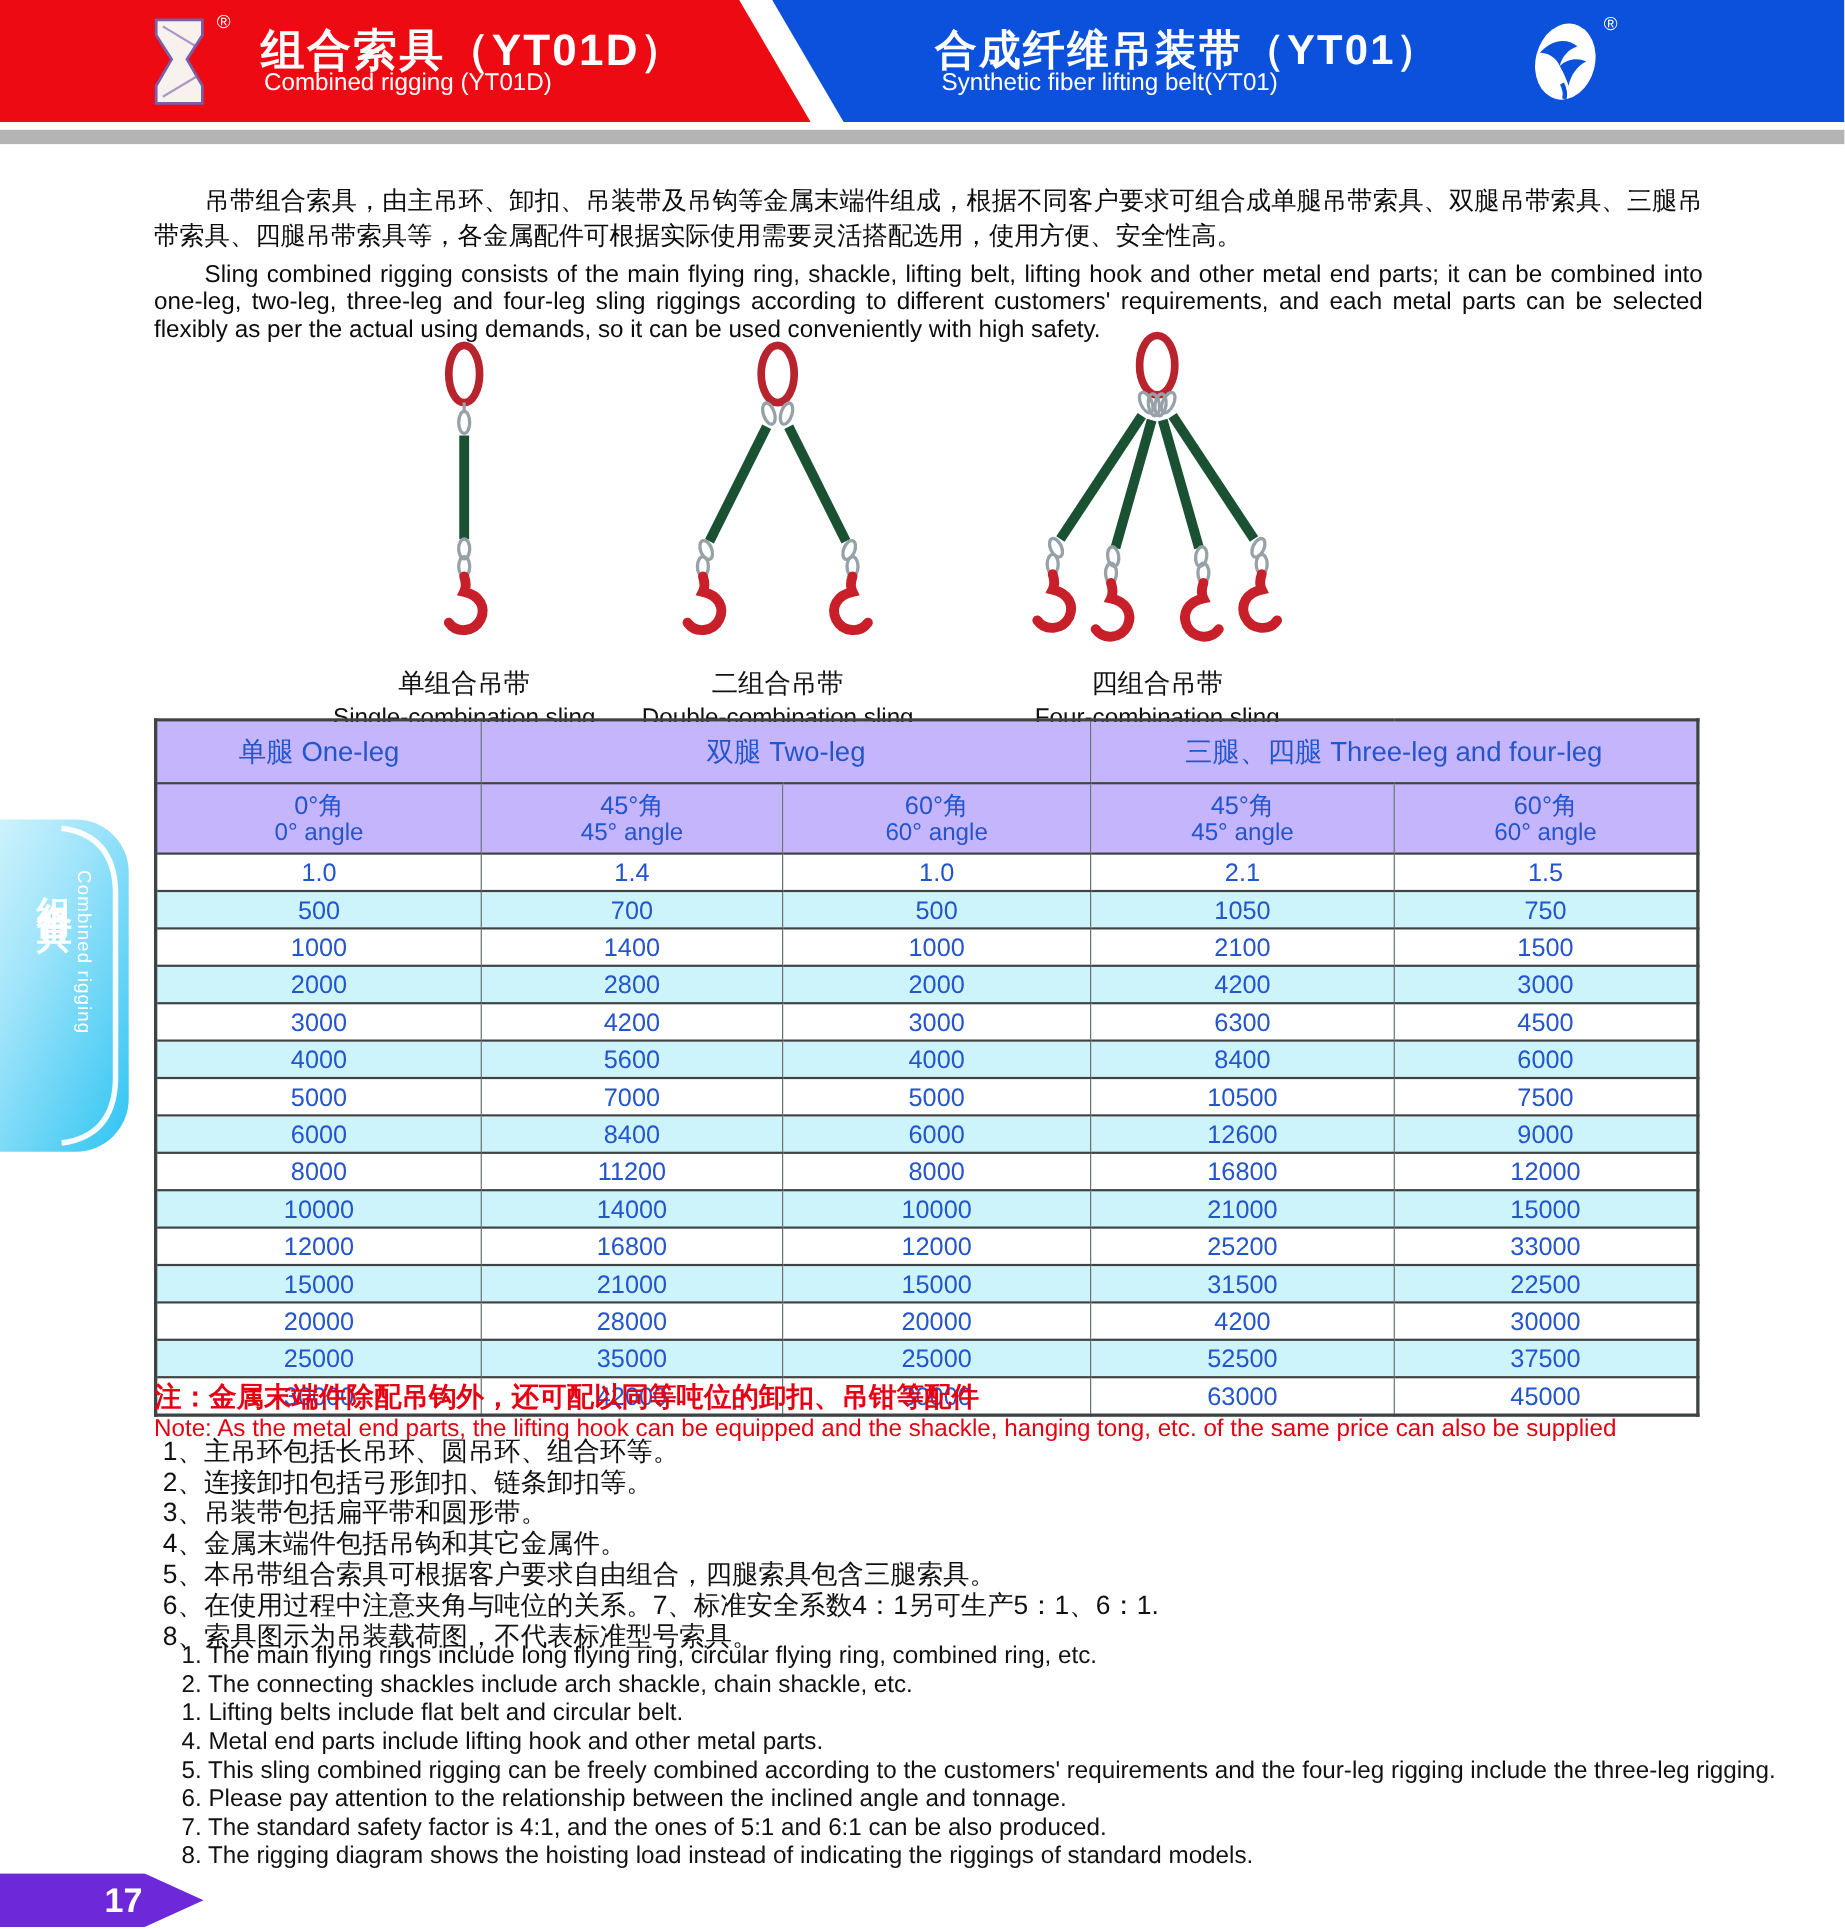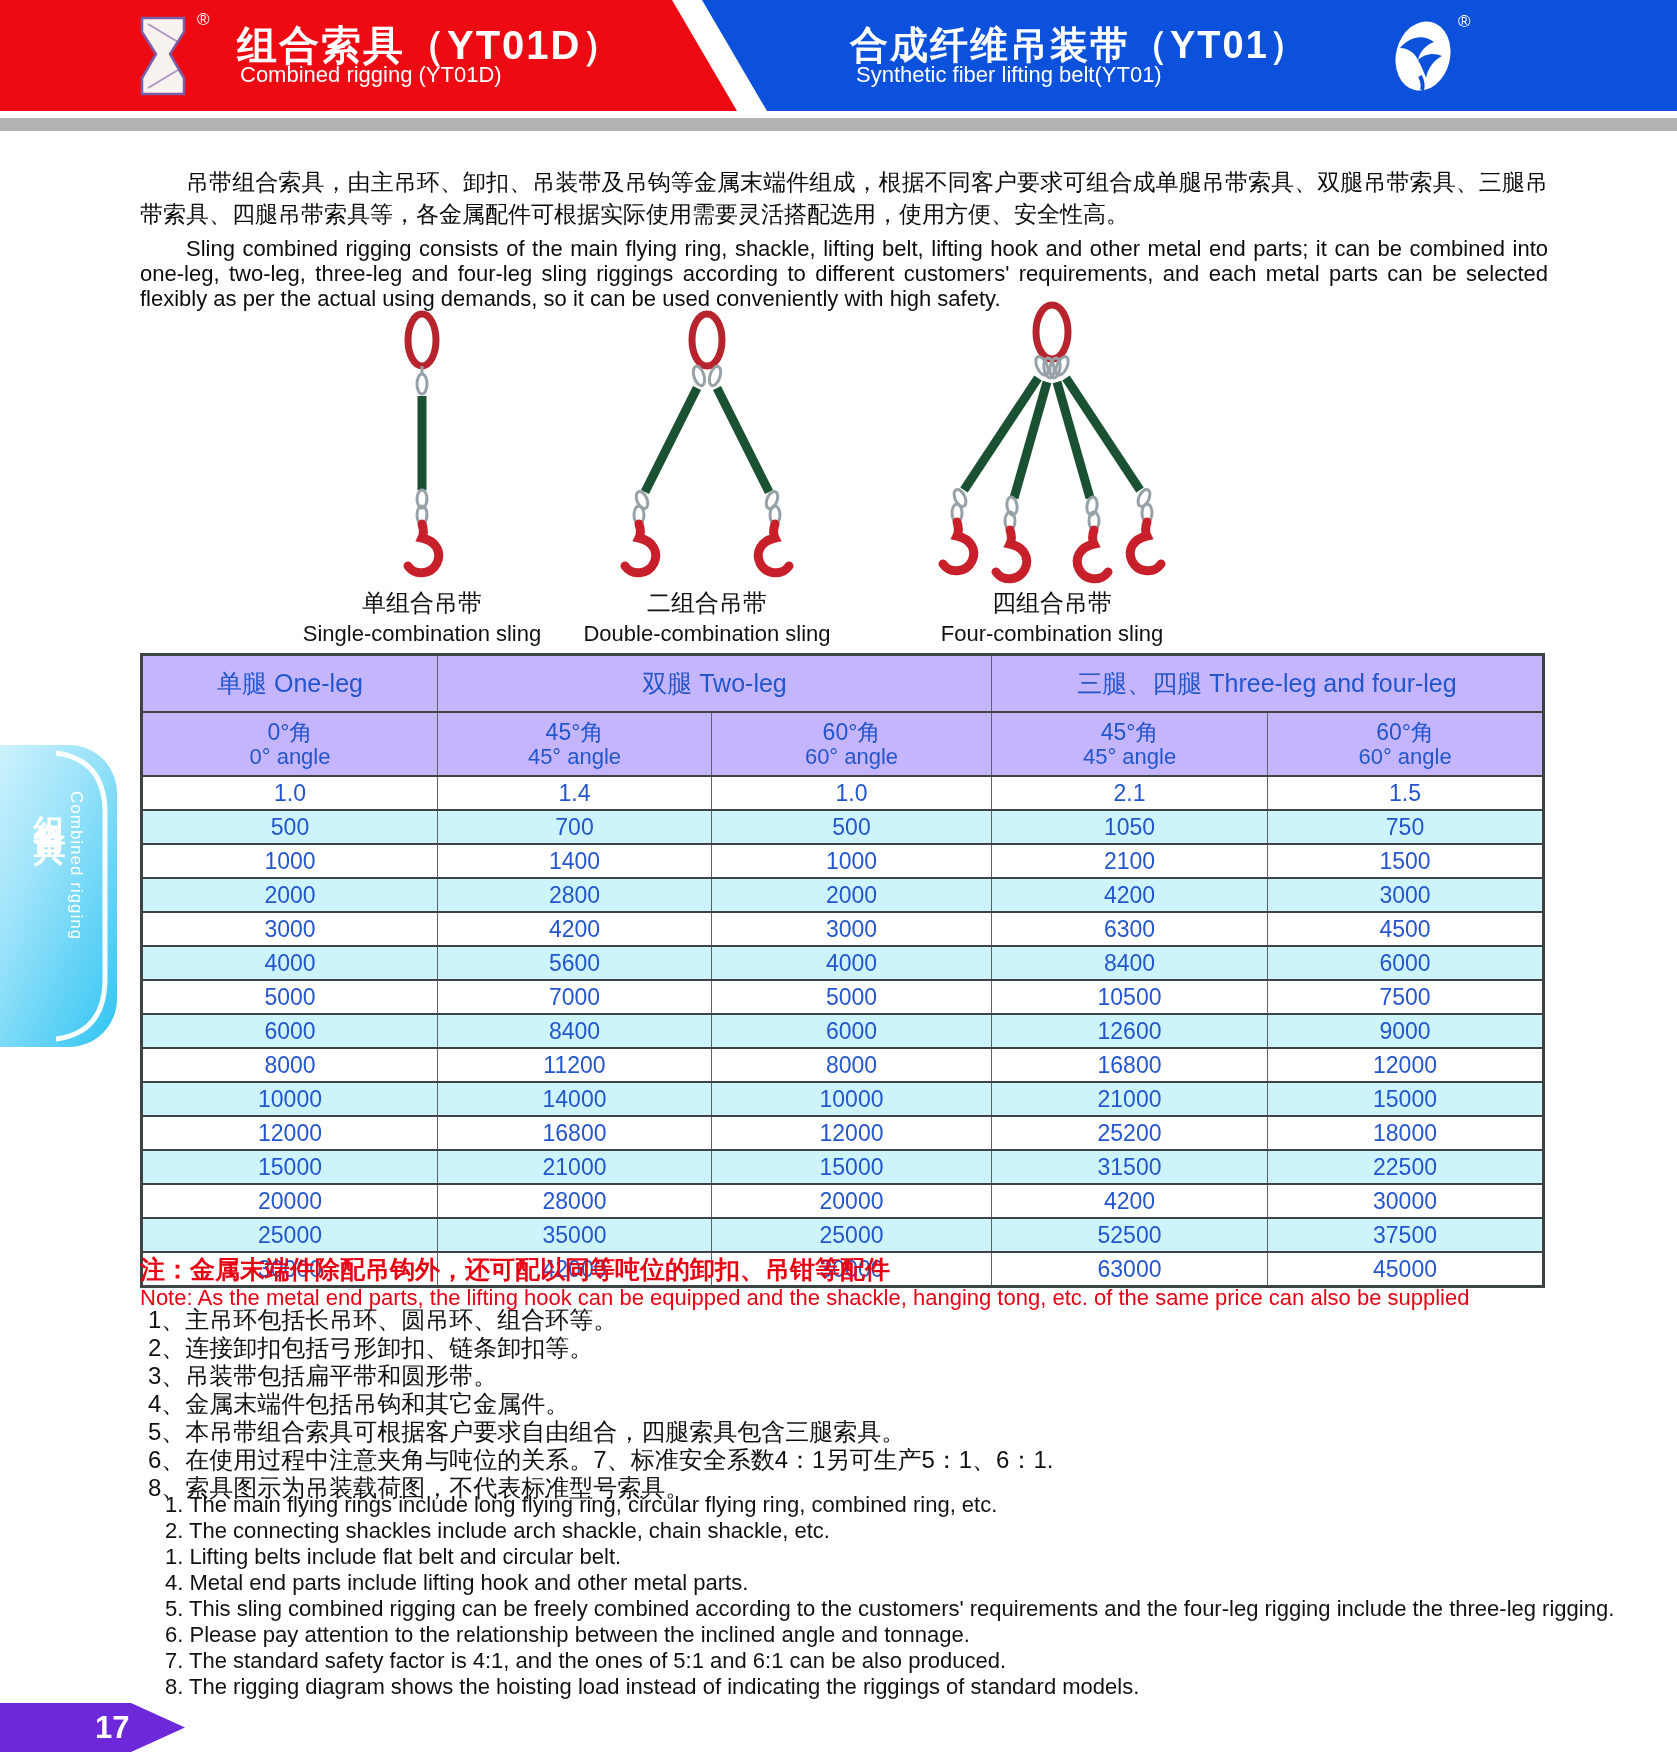--- a/index.html
+++ b/index.html
@@ -24,21 +24,21 @@
 
   
   .intro{position:absolute;left:140px;top:166px;width:1408px;color:#0c0c0c;}
   .intro .zh{margin:0;font-size:23px;line-height:32px;text-indent:46px;text-align:justify;font-weight:500;}
   .intro .en{margin:6px 0 0 0;font-size:22px;line-height:25px;text-indent:46px;text-align:justify;}
 
   
   .fig{position:absolute;top:300px;text-align:center;}
   .fig svg{display:block;margin:0 auto;}
   .fig-1{left:297px;width:250px;} .fig-2{left:582px;width:250px;} .fig-3{left:902px;width:300px;}
-  .cap-zh{font-size:24px;color:#111;font-weight:500;margin-top:2px;}
+  .cap-zh{font-size:24px;color:#111;font-weight:500;margin-top:20px;}
   .cap-en{font-size:22px;color:#111;margin-top:2px;}
 
   
   .spec-table{position:absolute;left:140px;top:653px;width:1402px;border-collapse:collapse;table-layout:fixed;}
   .spec-table th,.spec-table td{border-left:1px solid #5c6365;border-top:2px solid #3e4444;
       text-align:center;vertical-align:middle;color:#2356cd;padding:0;overflow:hidden;}
   .spec-table{border:3px solid #3e4444;}
   .spec-table tr.grp th{height:55px;font-size:25px;font-weight:500;background:#c4b5fd;}
   .spec-table tr.ang th{height:62px;background:#c4b5fd;font-weight:400;}
   .ang-zh{font-size:23px;line-height:26px;} .ang-en{font-size:22px;line-height:24px;}
@@ -267,21 +267,21 @@
           <td>14000</td>
           <td>10000</td>
           <td>21000</td>
           <td>15000</td>
         </tr>
         <tr>
           <td>12000</td>
           <td>16800</td>
           <td>12000</td>
           <td>25200</td>
-          <td>18000</td>
+          <td>33000</td>
         </tr>
         <tr>
           <td>15000</td>
           <td>21000</td>
           <td>15000</td>
           <td>31500</td>
           <td>22500</td>
         </tr>
         <tr>
           <td>20000</td>

